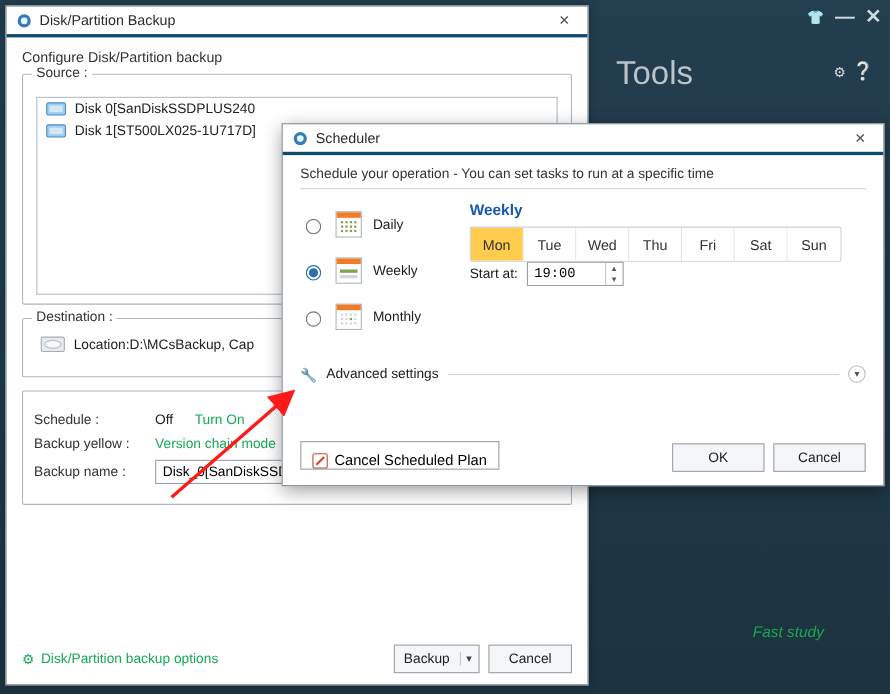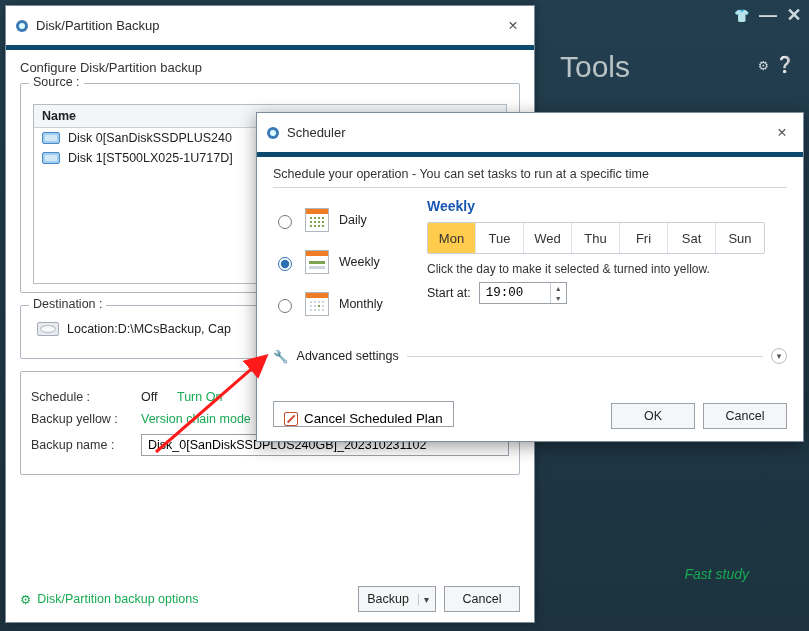--- a/index.html
+++ b/index.html
@@ -10,21 +10,21 @@
   .app-bg { position: absolute; inset: 0; background: linear-gradient(180deg,#233e4f 0%, #1c333f 100%); }
   .app-top { position:absolute; top:4px; right:6px; display:flex; gap:8px; align-items:center; color:#cfd8dc; }
   .app-top .ico { width:18px; text-align:center; cursor:default; }
   .tools-title { position:absolute; top:50px; left:560px; color:#b9c4c7; font-size:30px; font-weight:400; }
   .tools-gear { position:absolute; top:58px; right:40px; color:#cfd8dc; }
   .tools-help { position:absolute; top:55px; right:14px; color:#cfd8dc; font-size:16px; }
   .fast-study { position:absolute; bottom:49px; right:60px; color:#18a953; font-style:italic; font-size:14px; }
 
   
   .main-dialog { position:absolute; left:5px; top:5px; width:530px; height:618px; background:#fff; border:1px solid #7f8c99; box-shadow:0 0 8px rgba(0,0,0,.35); }
-  .titlebar { height:44px; display:flex; align-items:center; padding:0 8px; border-bottom:5px solid #0c4a6e; }
+  .titlebar { height:28px; display:flex; align-items:center; padding:0 8px; border-bottom:3px solid #0c4a6e; }
   .titlebar .icon { width:16px; height:16px; margin-right:6px; }
   .titlebar .ttl { font-size:13px; color:#2b2b2b; flex:1; }
   .titlebar .close { width:26px; text-align:center; color:#555; cursor:default; }
   .main-body { padding:10px 14px 4px 14px; }
   .instruct { font-size:13px; color:#333; margin-bottom:8px; }
   .pane { border:1px solid #aeb6bf; border-radius:2px; padding:10px 12px 14px 12px; margin-bottom:12px; position:relative; background:#fff; }
   .pane-head { position:absolute; top:-9px; left:8px; background:#fff; padding:0 4px; font-size:12.5px; color:#333; }
   .table-wrap { border:1px solid #b6bdc5; background:#fff; margin-top:10px; }
   th,td { text-align:left; font-size:12.5px; padding:4px 8px; }
   th { background:#f2f6f9; border-bottom:1px solid #c9cfd6; font-weight:600; }
@@ -109,27 +109,20 @@
     </span>
     <span class="ttl">Disk/Partition Backup</span>
     <span class="close">✕</span>
   </div>
   <div class="main-body">
     <div class="instruct">Configure Disk/Partition backup</div>
 
     <div class="pane" style="height:210px;">
       <div class="pane-head">Source :</div>
       <div class="table-wrap" style="height:180px; overflow:hidden;">
-        <table style="width:100%; border-collapse:collapse;">
-          <tbody>
-              <tr>
-                <th>Name</th>
-              </tr>
-        </tbody>
-          </table>
         <div class="row">
           <span class="disk-ico"></span>
           <span>Disk 0[SanDiskSSDPLUS240</span>
         </div>
         <div class="row">
           <span class="disk-ico"></span>
           <span>Disk 1[ST500LX025-1U717D]</span>
         </div>
       </div>
     </div>
@@ -208,21 +201,20 @@
         <h3>Weekly</h3>
         <div class="days" id="day-picker">
             <span class="day sel">Mon</span>
             <span class="day">Tue</span>
             <span class="day">Wed</span>
             <span class="day">Thu</span>
             <span class="day">Fri</span>
             <span class="day">Sat</span>
             <span class="day">Sun</span>
           </div>
-        <div class="hint">Click the day to make it selected &amp; turned into yellow.</div>
         <div class="start">
           <span>Start at:</span>
           <span class="spin">
             <input value="19:00" style="">
             <span class="arrows">
               <span>▲</span>
               <span>▼</span>
             </span>
           </span>
         </div>

